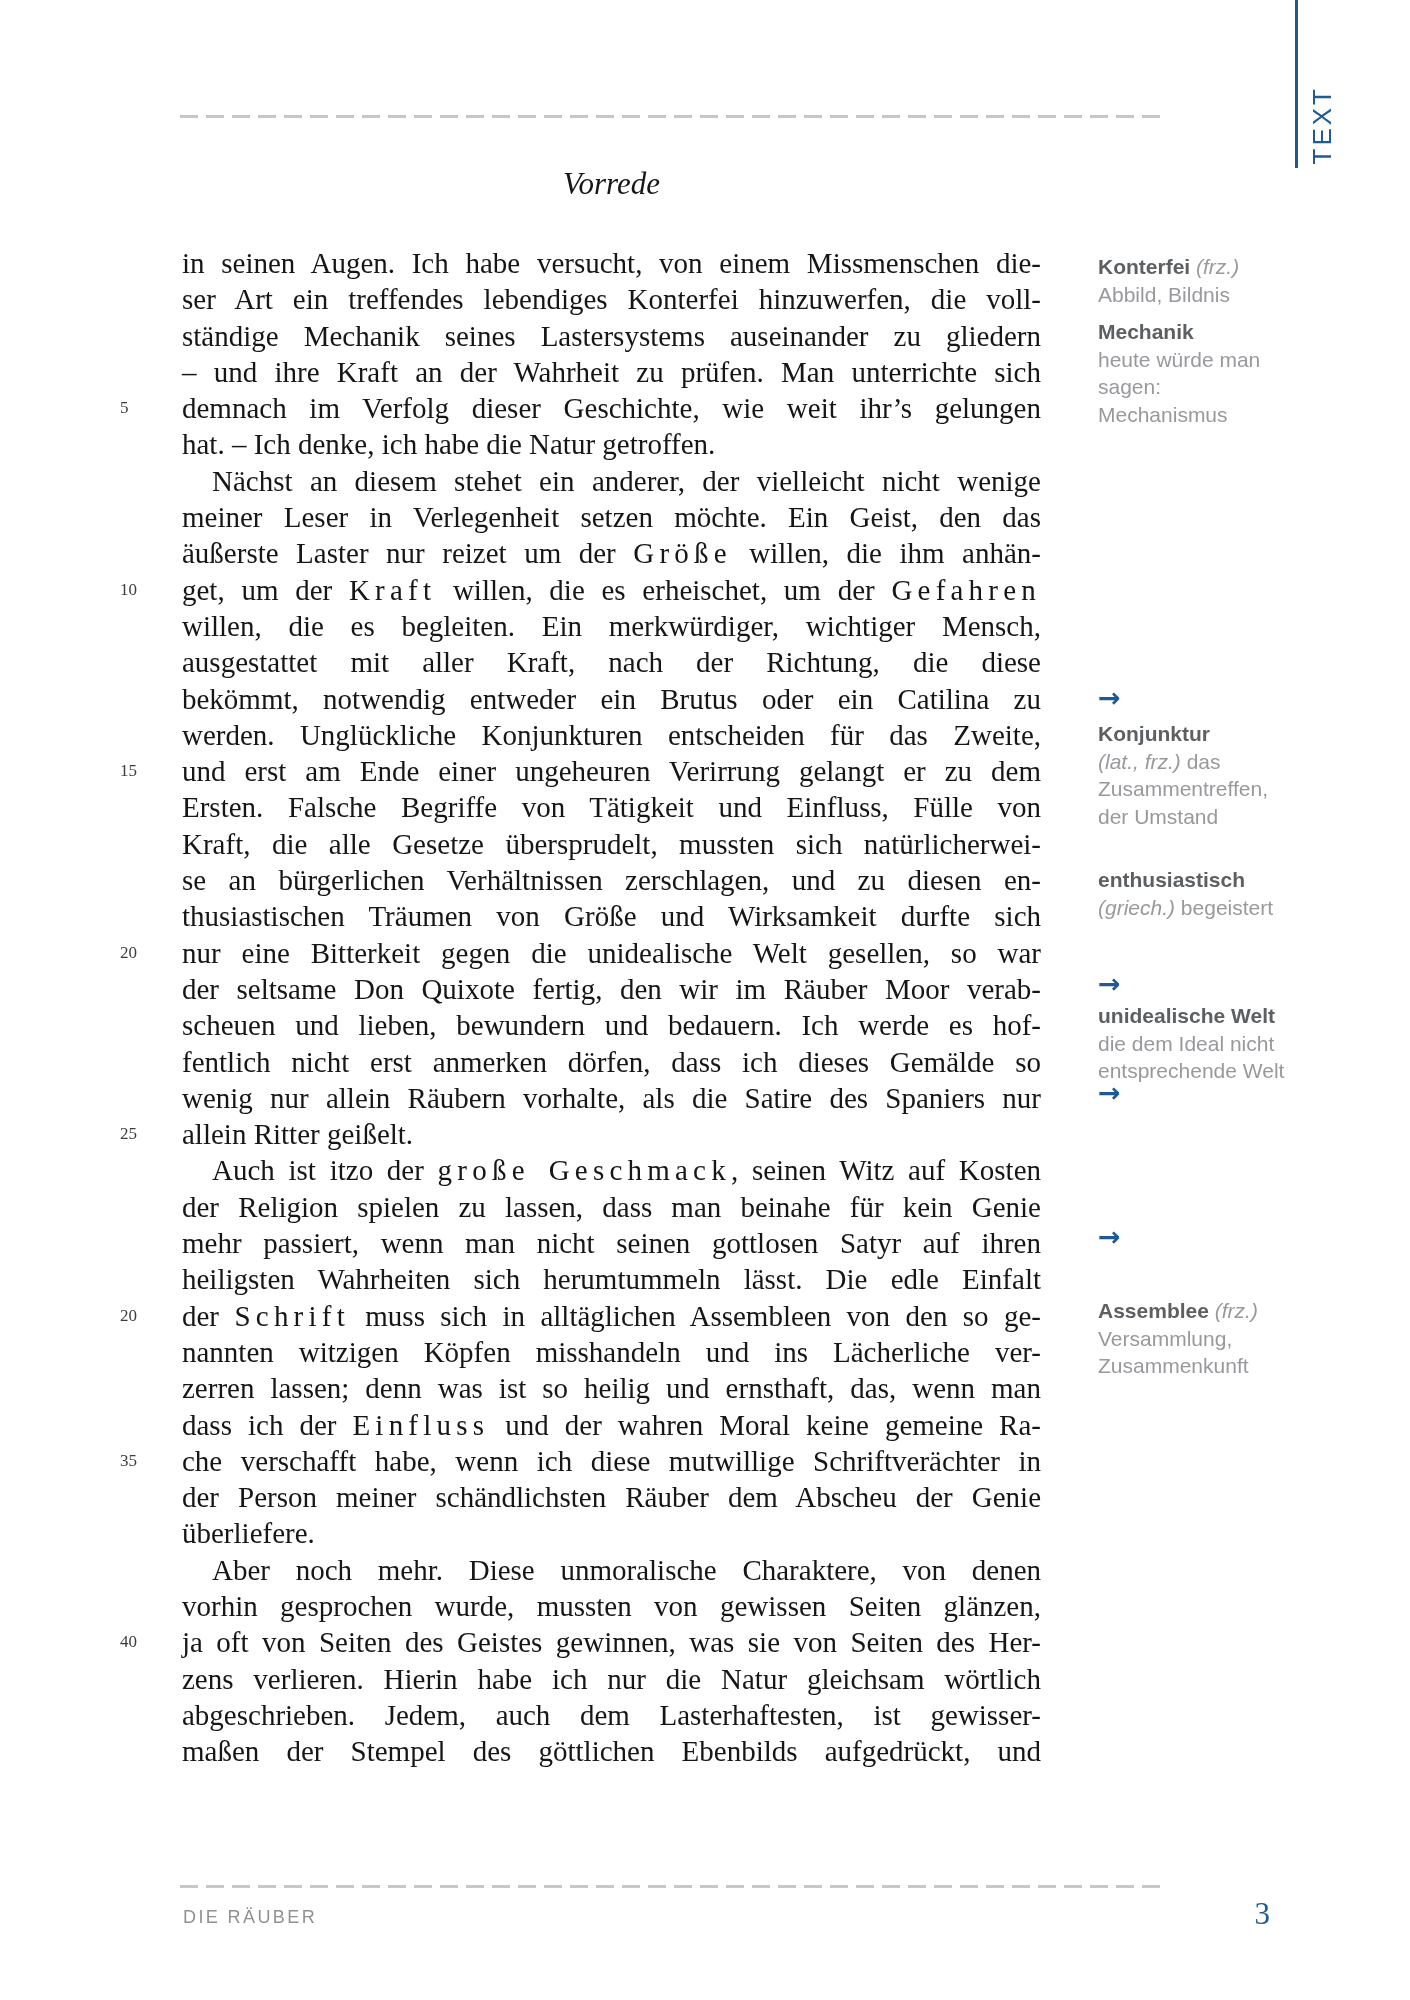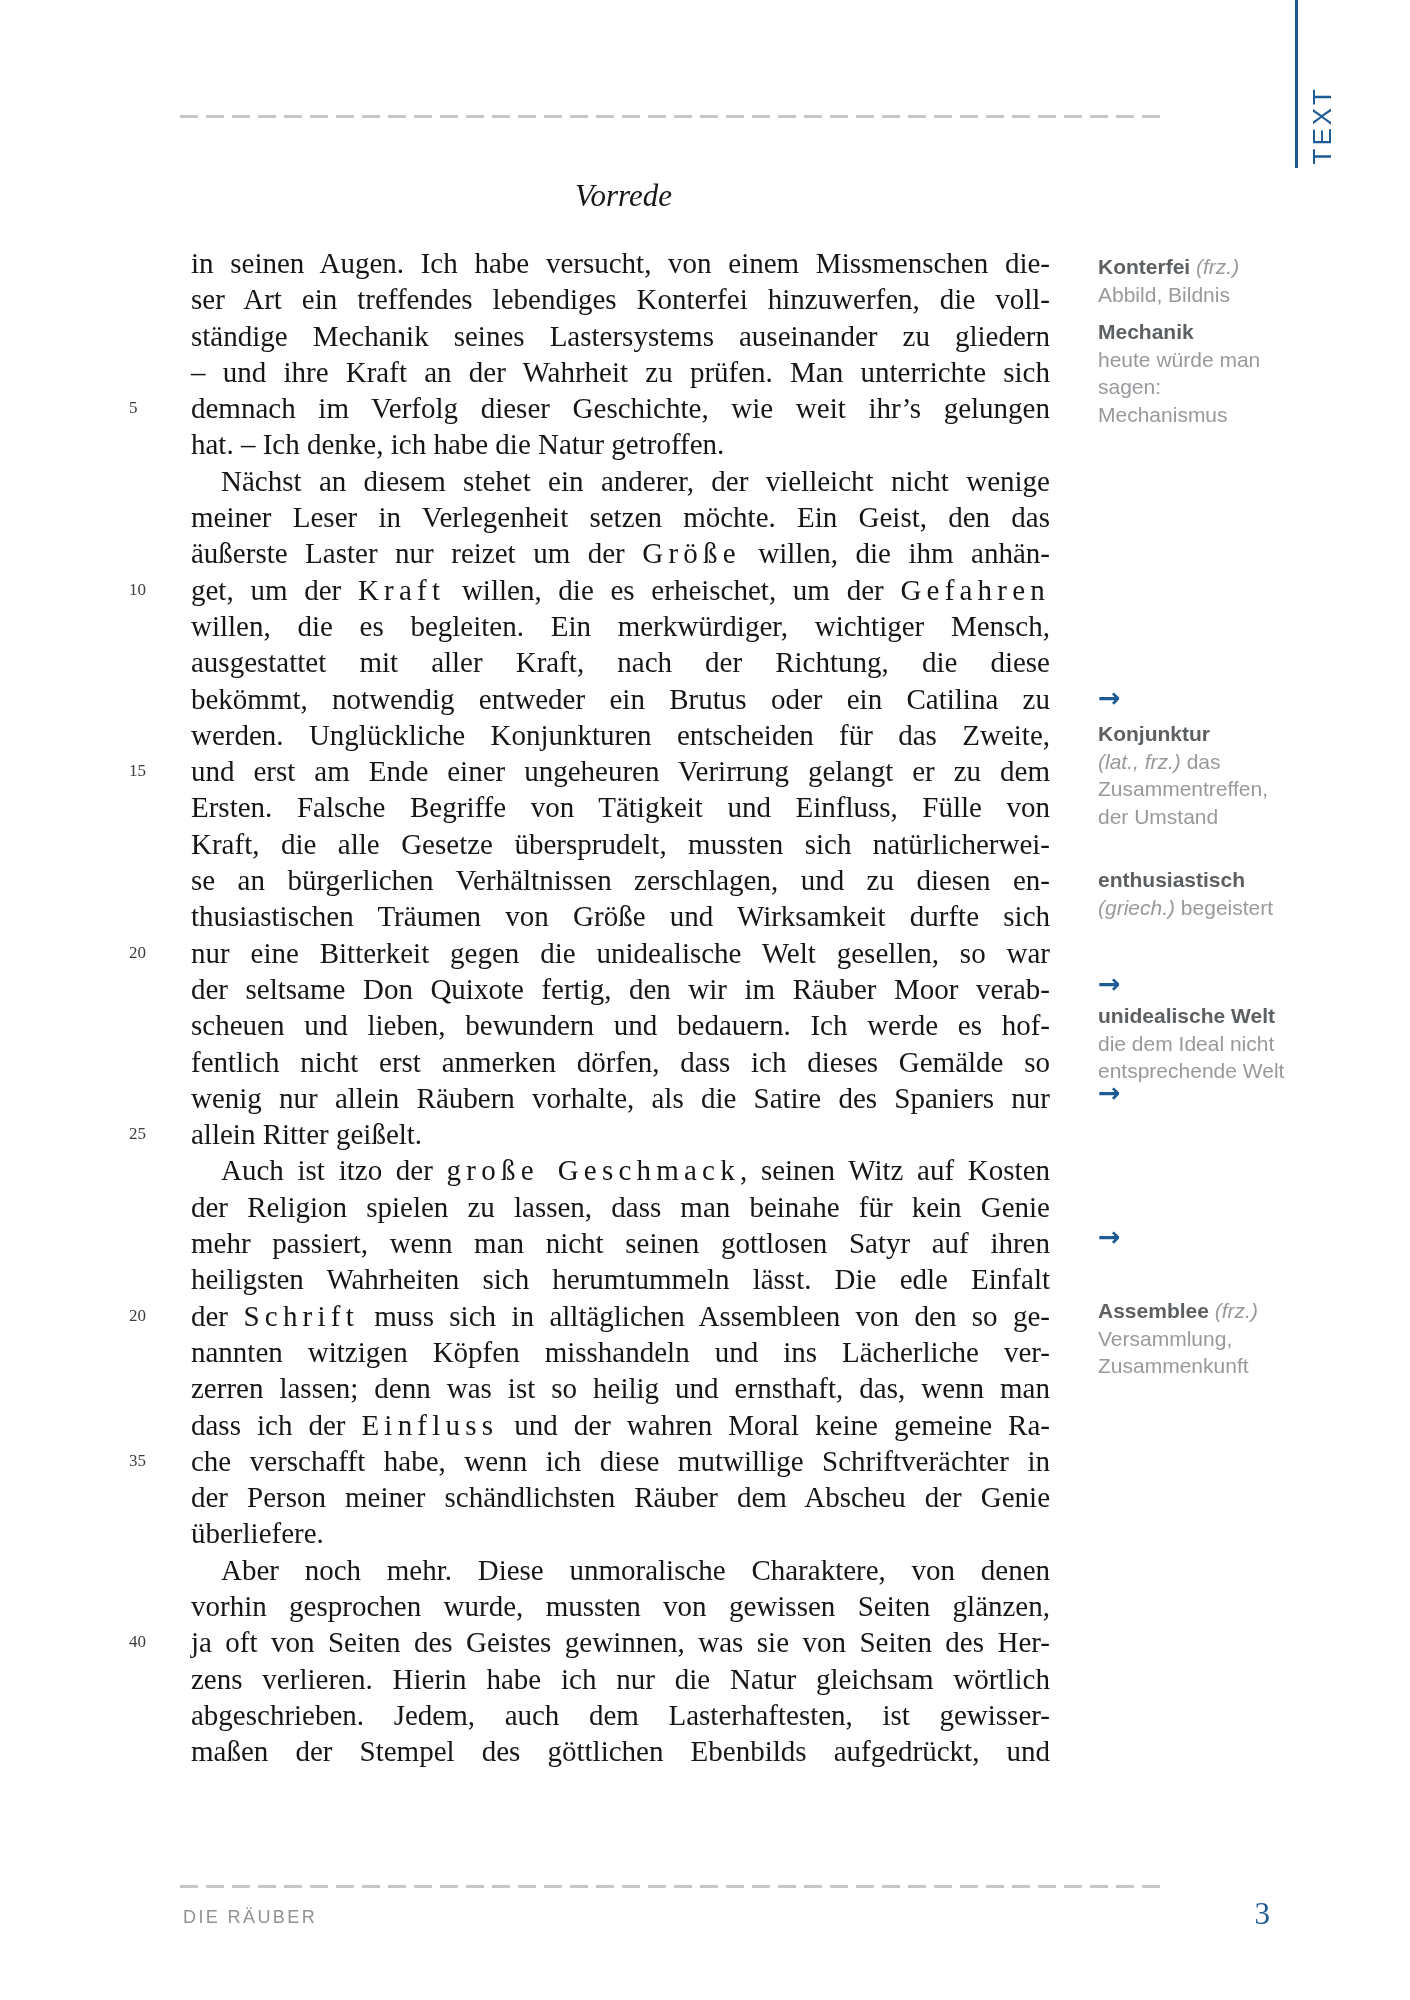--- a/index.html
+++ b/index.html
@@ -14,25 +14,25 @@
   .dash.top{top:115px;}
   .dash.bottom{top:1885px;}
   .tabline{position:absolute;left:1295px;top:0;width:3px;height:168px;background:var(--accent);}
   .tablabel{
     position:absolute;left:1307px;top:86px;
     writing-mode:vertical-rl;transform:rotate(180deg);
     font-family:"Liberation Sans",sans-serif;font-size:26px;letter-spacing:3px;
     color:var(--accent);
   }
   .title{
-    position:absolute;left:182px;top:166px;width:859px;margin:12px;
+    position:absolute;left:182px;top:166px;width:859px;margin:0;
     text-align:center;font-style:italic;font-weight:normal;
     font-size:31px;color:var(--body-text);
   }
-  .body{position:absolute;left:191px;top:245px;width:859px;color:var(--body-text);}
+  .body{position:absolute;left:182px;top:245px;width:859px;color:var(--body-text);}
   .bline{
     position:relative;height:36.3px;line-height:36.3px;font-size:29px;
     text-align:justify;text-align-last:justify;white-space:nowrap;
   }
   .bline.end{text-align-last:left;}
   .bline.indent{text-indent:30px;}
   .lnum{
     position:absolute;left:-62px;top:0;width:40px;text-align:right;
     font-size:17px;line-height:36.3px;color:var(--line-number);
   }

